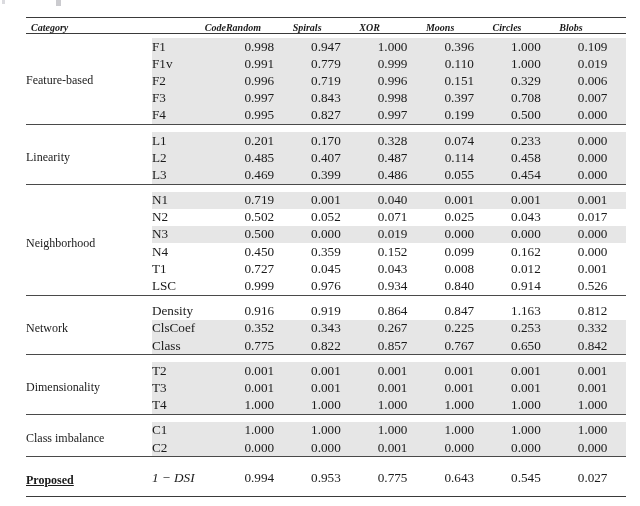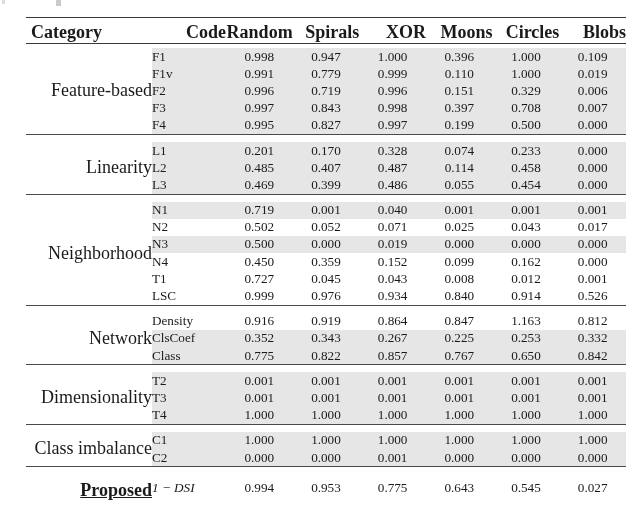--- a/index.html
+++ b/index.html
@@ -59,32 +59,33 @@
   tr.rule-head > td { border-top: 0.9px solid #3a3a3a; }
   tr.rule-group > td { border-top: 1.1px solid #4a4a4a; }
   tr.rule-bottom > td { border-top: 1.6px solid #3a3a3a; }
 
   .spacer-td { height: 4px; padding: 0; line-height: 0; font-size: 0; }
   .gap-td { height: 7px; padding: 0; line-height: 0; font-size: 0; }
 
   
   .hdr th {
     font-weight: bold;
-    font-size: 18px;
+    font-size: 10px;
     padding: 5px 0 6px 0;
+    font-style: italic;
   }
   .hdr th.h-cat { text-align: left; padding-left: 5px; }
   .hdr th.h-code { text-align: right; padding-left: 6px; }
-  .hdr th.h-num { text-align: right; }
+  .hdr th.h-num { text-align: left; }
 
   
   .cat-cell {
-    text-align: right;
+    text-align: left;
     padding-left: 5px;
-    font-size: 18px;
+    font-size: 12px;
     vertical-align: middle;
     margin-left: 32px;
   }
   .code-cell {
     text-align: left;
     padding-left: 6px;
     font-size: 13.2px;
     height: 17.2px;
   }
   .num-cell {

